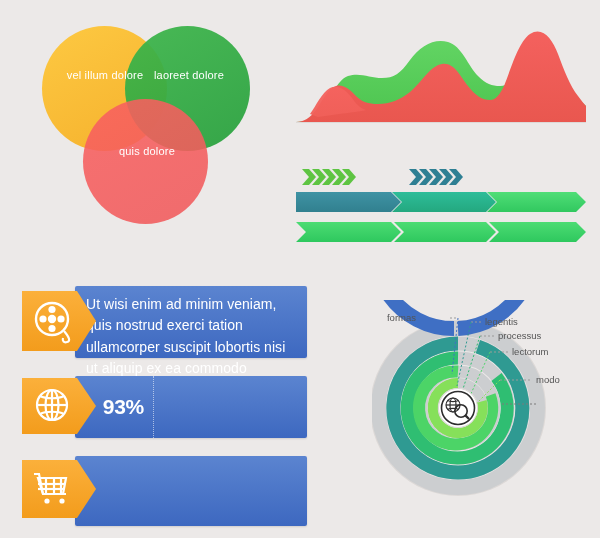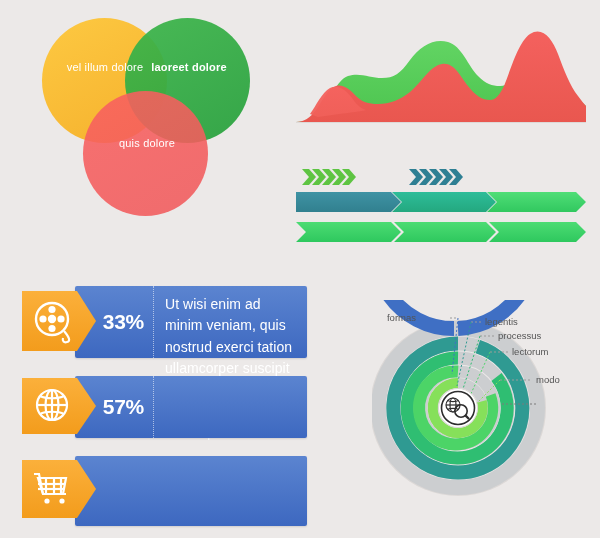--- a/index.html
+++ b/index.html
@@ -5,21 +5,21 @@
   * { box-sizing: border-box; margin: 0; padding: 0; }
   html, body {
     width: 600px; height: 538px;
     background: #ece9e8;
     font-family: "Liberation Sans", sans-serif;
     overflow: hidden;
   }
   #canvas { position: relative; width: 600px; height: 538px; }
 
   
-  #venn { position: absolute; left: 30px; top: 8px; width: 250px; height: 215px; }
+  #venn { position: absolute; left: 30px; top: 16px; width: 250px; height: 215px; }
   .venn-circle {
     position: absolute; border-radius: 50%;
     display: flex; align-items: center; justify-content: center;
     text-align: center; color: #fff; font-size: 11px; line-height: 1.35;
     letter-spacing: .2px;
   }
   #venn-yellow {
     left: 12px; top: 10px; width: 125px; height: 125px;
     background: linear-gradient(150deg,#fdc942 0%, #f5b02c 100%);
   }
@@ -83,21 +83,21 @@
 
   <div id="venn">
     <div class="venn-circle" id="venn-yellow"></div>
     <div class="venn-circle" id="venn-green"></div>
     <div class="venn-circle" id="venn-red"></div>
 
     <div class="venn-label" style="left:36px; top:52px; width:78px;">
       <span>vel illum</span>
       <span>dolore</span>
     </div>
-    <div class="venn-label" style="left:120px; top:52px; width:78px;font-weight:bold;">
+    <div class="venn-label" style="left:120px; top:52px; width:78px;">
       <span>laoreet</span>
       <span>dolore</span>
     </div>
     <div class="venn-label" style="left:78px; top:128px; width:78px;">
       <span>quis</span>
       <span>dolore</span>
     </div>
   </div>
 
   <svg id="areachart" viewBox="0 0 290 112" width="290" height="112">
@@ -181,21 +181,20 @@
     </defs>
     <path fill="url(#segG)" d="M0,1 L95,1 L105,11 L95,21 L0,21 L10,11 Z"></path>
     <path fill="url(#segG)" d="M98,1 L190,1 L200,11 L190,21 L98,21 L108,11 Z"></path>
     <path fill="url(#segG)" d="M193,1 L280,1 L290,11 L280,21 L193,21 L203,11 Z"></path>
   </svg>
 
   <div id="inforows">
 
     <div class="info-row r1">
       <div class="info-panel">
-        <div class="pct-cell">33%</div>
         <div class="desc-cell">Ut wisi enim ad minim veniam, quis nostrud exerci tation ullamcorper suscipit lobortis nisi ut aliquip ex ea commodo consequat.</div>
       </div>
       <div class="icon-tag">
         <svg width="74" height="60" viewBox="0 0 74 60">
           <defs>
             <linearGradient id="orangeG1" x1="0" y1="0" x2="0" y2="1">
               <stop offset="0" stop-color="#fbb03b"></stop>
                 <stop offset="1" stop-color="#f39c1c"></stop>
             </linearGradient>
           </defs>
@@ -208,21 +207,21 @@
             <circle cx="21" cy="28" r="3.6" fill="#ffffff" stroke="none"></circle>
             <circle cx="39" cy="28" r="3.6" fill="#ffffff" stroke="none"></circle>
             <path d="M42,40 C47,46 49,50 45,51 C42,52 40,50 41,47" stroke-width="2.2"></path>
           </g>
         </svg>
       </div>
     </div>
 
     <div class="info-row r2">
       <div class="info-panel">
-        <div class="pct-cell">57%</div>
+        <div class="pct-cell">93%</div>
       </div>
       <div class="icon-tag" style="top:2px; height:56px;">
         <svg width="74" height="56" viewBox="0 0 74 56">
           <defs>
             <linearGradient id="orangeG2" x1="0" y1="0" x2="0" y2="1">
               <stop offset="0" stop-color="#fbb03b"></stop>
                 <stop offset="1" stop-color="#f39c1c"></stop>
             </linearGradient>
           </defs>
           <path fill="url(#orangeG2)" d="M0,0 L55,0 L74,28 L55,56 L0,56 Z"></path>

